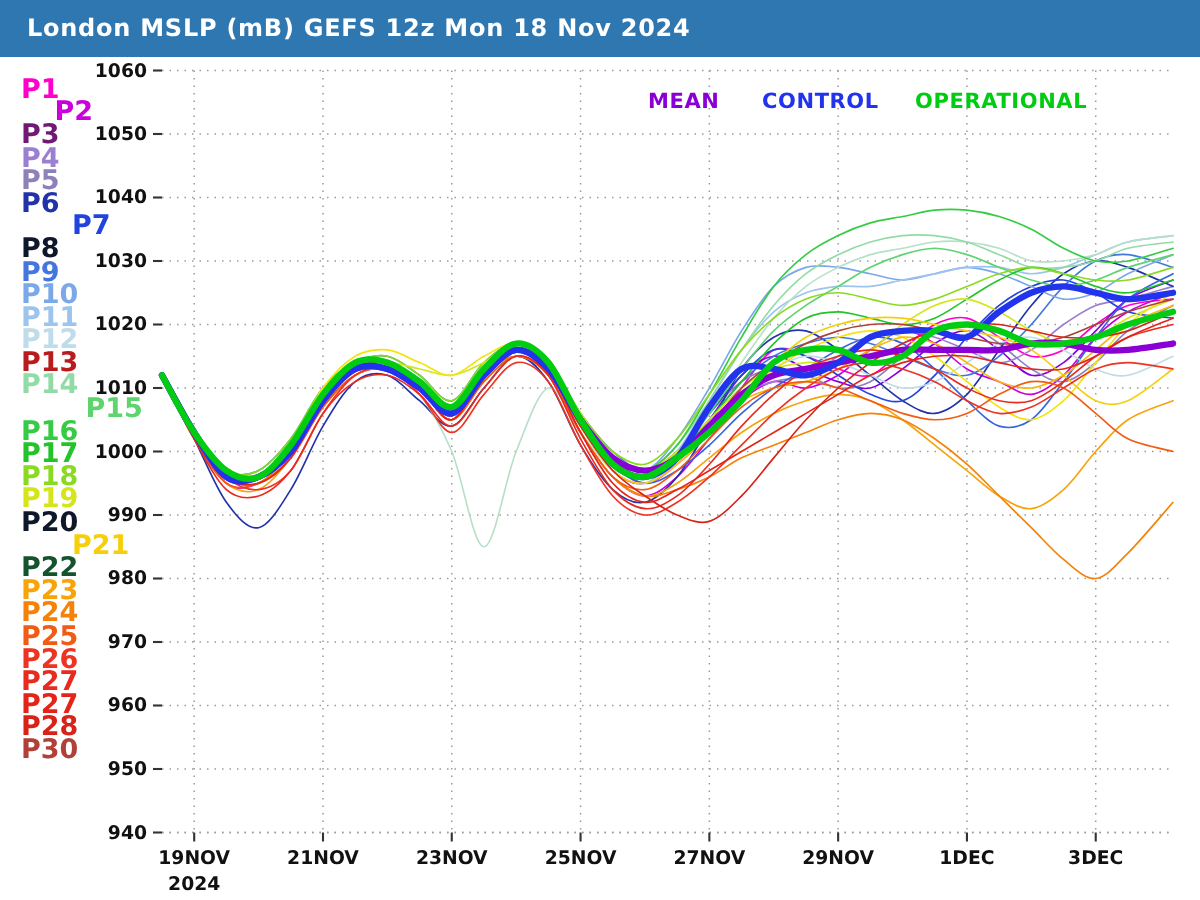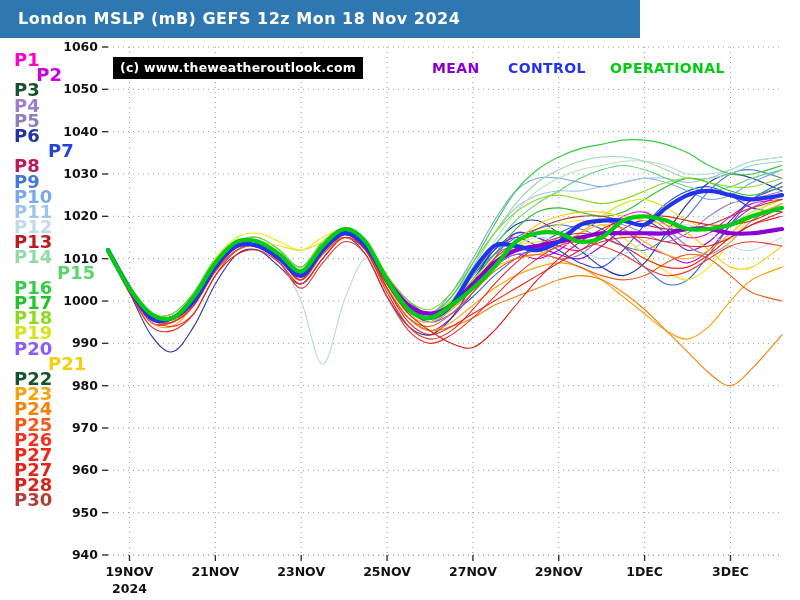--- a/index.html
+++ b/index.html
@@ -5,21 +5,21 @@
   html,body{margin:0;padding:0;}
   body{
     width:800px;height:600px;overflow:hidden;
     background:#ffffff;
     font-family:"DejaVu Sans","Liberation Sans",sans-serif;
   }
   #app{position:relative;width:800px;height:600px;}
 
   
   #header{
-    position:absolute;left:0;top:0;width:640px;height:38px;
+    position:absolute;left:0;top:0;width:800px;height:38px;
     background:#2e77b0;
   }
   #header-title{
     position:absolute;left:18px;top:9px;
     color:#ffffff;font-size:16px;font-weight:bold;
     letter-spacing:0.5px;white-space:nowrap;
   }
 
   
   #member-legend{
@@ -58,38 +58,38 @@
 
 <div id="app">
 
   <div id="header">
     <div id="header-title">London MSLP (mB) GEFS 12z Mon 18 Nov 2024</div>
   </div>
 
   <div id="member-legend">
       <div class="member-item" style="color: rgb(255, 0, 204);">P1</div>
       <div class="member-item" style="color: rgb(204, 0, 221); text-align: right;">P2</div>
-      <div class="member-item" style="color: #14532d;">P3</div>
+      <div class="member-item" style="color: #701a75;">P3</div>
       <div class="member-item" style="color: rgb(155, 127, 208);">P4</div>
       <div class="member-item" style="color: rgb(142, 128, 184);">P5</div>
       <div class="member-item" style="color: rgb(34, 51, 170);">P6</div>
       <div class="member-item" style="color: rgb(34, 68, 221); padding-left: 48px;">P7</div>
-      <div class="member-item" style="color: #be185d;">P8</div>
+      <div class="member-item" style="color: #0f172a;">P8</div>
       <div class="member-item" style="color: rgb(68, 119, 221);">P9</div>
       <div class="member-item" style="color: rgb(122, 168, 232);">P10</div>
       <div class="member-item" style="color: rgb(157, 196, 239);">P11</div>
       <div class="member-item" style="color: rgb(190, 220, 234);">P12</div>
       <div class="member-item" style="color: #b91c1c;">P13</div>
       <div class="member-item" style="color: rgb(147, 219, 166);">P14</div>
       <div class="member-item" style="color: rgb(94, 212, 111); margin-left: 43px;">P15</div>
       <div class="member-item" style="color: rgb(53, 204, 68);">P16</div>
       <div class="member-item" style="color: rgb(34, 196, 42);">P17</div>
       <div class="member-item" style="color: rgb(138, 218, 34);">P18</div>
       <div class="member-item" style="color: rgb(212, 230, 26);">P19</div>
-      <div class="member-item" style="color: #8b5cf6;">P20</div>
+      <div class="member-item" style="color: #0f172a;">P20</div>
       <div class="member-item" style="color: rgb(245, 207, 12); padding-left: 48px;">P21</div>
       <div class="member-item" style="color: #14532d;">P22</div>
       <div class="member-item" style="color: rgb(247, 163, 10);">P23</div>
       <div class="member-item" style="color: rgb(245, 130, 8);">P24</div>
       <div class="member-item" style="color: rgb(242, 91, 21);">P25</div>
       <div class="member-item" style="color: rgb(238, 51, 34);">P26</div>
       <div class="member-item" style="color: rgb(233, 42, 30);">P27</div>
       <div class="member-item" style="color: rgb(228, 36, 25);">P27</div>
       <div class="member-item" style="color: rgb(217, 34, 24);">P28</div>
       <div class="member-item" style="color: rgb(176, 64, 56);">P30</div>
@@ -201,19 +201,18 @@
           <text x="301.18471337579615" y="538" text-anchor="middle" font-family="&quot;DejaVu Sans&quot;,&quot;Liberation Sans&quot;,sans-serif" font-size="12.5" font-weight="bold" fill="#111111">23NOV</text>
           <text x="387.04458598726114" y="538" text-anchor="middle" font-family="&quot;DejaVu Sans&quot;,&quot;Liberation Sans&quot;,sans-serif" font-size="12.5" font-weight="bold" fill="#111111">25NOV</text>
           <text x="472.9044585987261" y="538" text-anchor="middle" font-family="&quot;DejaVu Sans&quot;,&quot;Liberation Sans&quot;,sans-serif" font-size="12.5" font-weight="bold" fill="#111111">27NOV</text>
           <text x="558.7643312101911" y="538" text-anchor="middle" font-family="&quot;DejaVu Sans&quot;,&quot;Liberation Sans&quot;,sans-serif" font-size="12.5" font-weight="bold" fill="#111111">29NOV</text>
           <text x="644.6242038216561" y="538" text-anchor="middle" font-family="&quot;DejaVu Sans&quot;,&quot;Liberation Sans&quot;,sans-serif" font-size="12.5" font-weight="bold" fill="#111111">1DEC</text>
           <text x="730.484076433121" y="538" text-anchor="middle" font-family="&quot;DejaVu Sans&quot;,&quot;Liberation Sans&quot;,sans-serif" font-size="12.5" font-weight="bold" fill="#111111">3DEC</text>
         </g>
     </svg>
   </div>
 
-  <div id="copyright-badge">(c) www.theweatheroutlook.com</div>
 
   <div class="series-legend" id="legend-mean" style="color: rgb(138, 0, 212);">MEAN</div>
   <div class="series-legend" id="legend-control" style="color: rgb(34, 51, 238);">CONTROL</div>
   <div class="series-legend" id="legend-operational" style="color: rgb(0, 204, 17);">OPERATIONAL</div>
 
 </div>
 
 </body></html>

